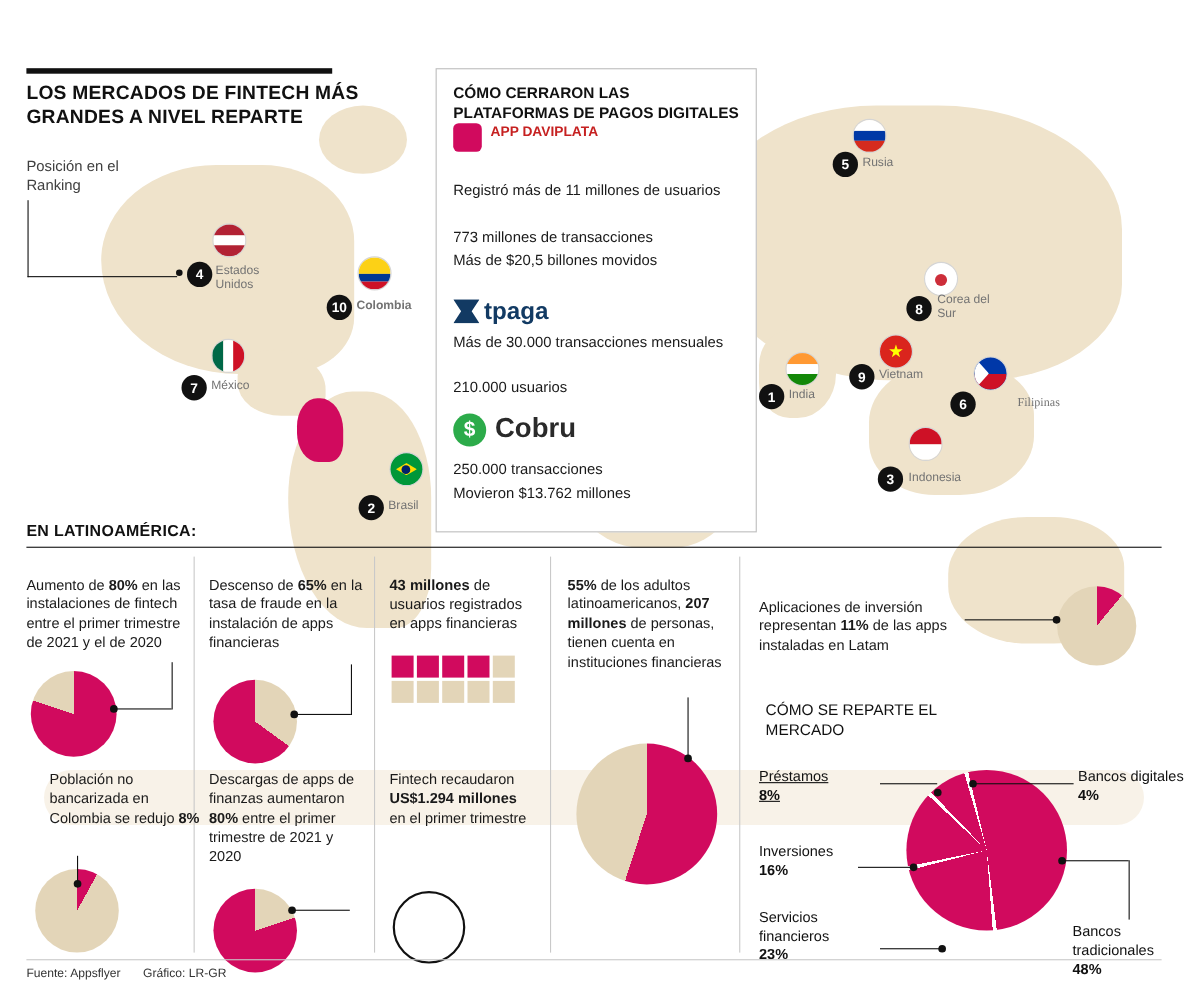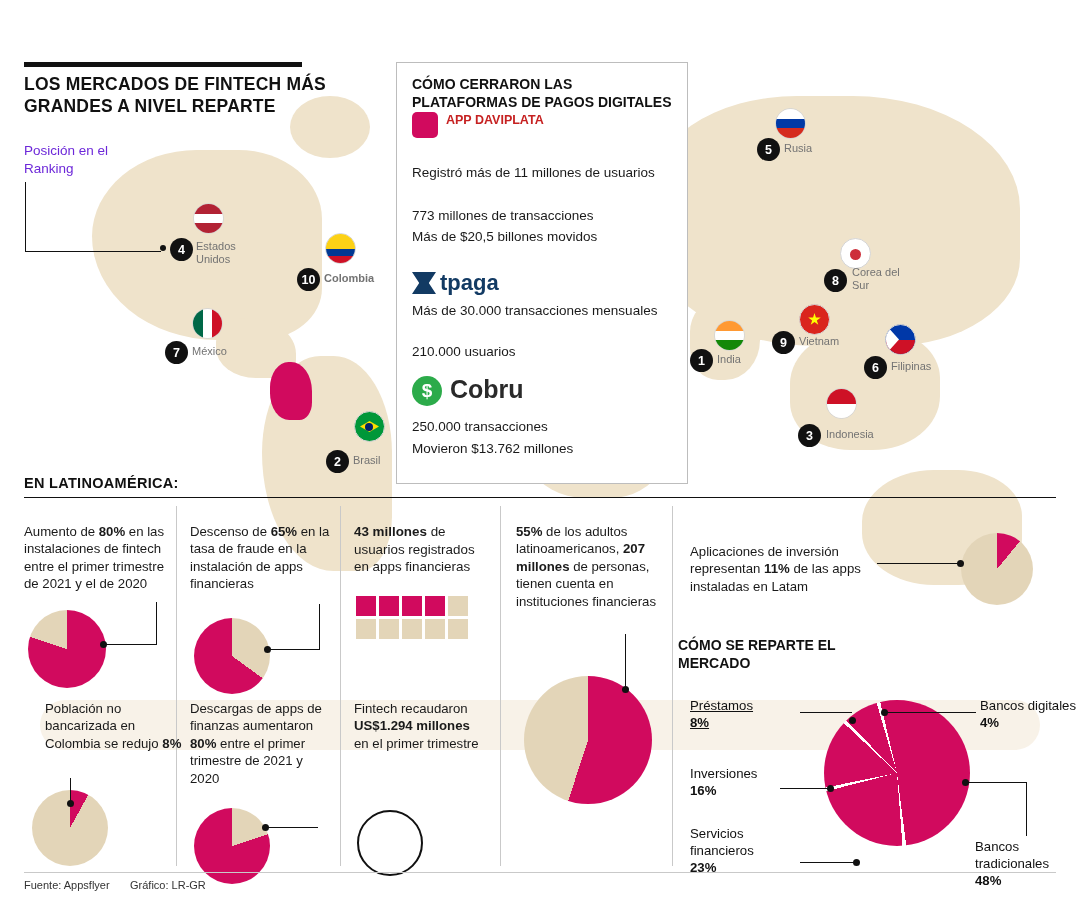--- a/index.html
+++ b/index.html
@@ -11,21 +11,21 @@
   }
   .map{
     position:absolute;left:0;top:0;width:1080px;height:900px;
     background:#ffffff;
   }
   .landmass{position:absolute;background:#efe3cb;border-radius:40% 30% 45% 35%;}
   
   #title-rule{position:absolute;left:24px;top:62px;width:278px;height:5px;background:#111;}
   #page-title{position:absolute;left:24px;top:74px;width:330px;font-size:17.5px;font-weight:bold;line-height:1.25;letter-spacing:.2px;color:#111;}
   
-  #rank-note{position:absolute;left:24px;top:142px;width:130px;font-size:13.5px;line-height:1.3;color:#6d28d9;}
+  #rank-note{position:absolute;left:24px;top:142px;width:130px;font-size:13.5px;line-height:1.3;color:#404040;}
   #rank-leader{position:absolute;left:25px;top:182px;width:1px;height:70px;background:#111;}
   #rank-leader2{position:absolute;left:25px;top:251px;width:136px;height:1px;background:#111;}
   
   #panel{
     position:absolute;left:396px;top:62px;width:290px;height:420px;
     background:#ffffff;border:1px solid #bdbdbd;
   }
   #panel-title{position:absolute;left:412px;top:76px;width:262px;font-size:14px;font-weight:bold;line-height:1.28;color:#111;}
   .pl-line{position:absolute;font-size:13.5px;line-height:1.3;color:#1a1a1a;}
   
@@ -53,21 +53,21 @@
   
   .pie{position:absolute;border-radius:50%;}
   .leader{position:absolute;background:#111;}
   .ldot{position:absolute;width:7px;height:7px;border-radius:50%;background:#111;}
   
   .sq{position:absolute;width:20px;height:20px;}
   
   #dollar-circle{position:absolute;left:357px;top:810px;width:62px;height:62px;border-radius:50%;border:2.5px solid #111;}
   #dollar-sign{position:absolute;left:357px;top:810px;width:62px;height:62px;display:flex;align-items:center;justify-content:center;font-size:34px;font-weight:bold;color:#111;}
   
-  #share-title{position:absolute;left:678px;top:636px;width:200px;font-size:14px;font-weight:bold;line-height:1.3;color:#111;}
+  #share-title{position:absolute;left:696px;top:636px;width:200px;font-size:14px;font-weight:normal;line-height:1.3;color:#111;}
   .share-lbl{position:absolute;font-size:13.2px;line-height:1.3;color:#111;}
   .share-lbl b{font-weight:bold;}
   
   #footer-rule{position:absolute;left:24px;top:872px;width:1032px;height:1px;background:#c9c9c9;}
   #source{position:absolute;left:24px;top:879px;font-size:11px;color:#333;}
   #credit{position:absolute;left:130px;top:879px;font-size:11px;color:#333;}
 </style>
 </head>
 <body>
 
@@ -176,21 +176,21 @@
   <div style="position:absolute;left:8px;top:8px;width:13px;height:13px;background:#ff0;clip-path:polygon(50% 0,61% 35%,98% 35%,68% 57%,79% 91%,50% 70%,21% 91%,32% 57%,2% 35%,39% 35%);"></div>
 </div>
 <div class="pin" style="left:772px;top:331px;">9</div>
 <div class="pin-label" style="left:799px;top:335px;width:70px;">Vietnam</div>
 
 <div class="flag" style="left:885px;top:324px;background:#0038a8;">
   <div style="position:absolute;left:0;bottom:0;width:100%;height:50%;background:#ce1126;"></div>
   <div style="position:absolute;left:0;top:0;width:13px;height:100%;background:#fff;clip-path:polygon(0 0,100% 50%,0 100%);"></div>
 </div>
 <div class="pin" style="left:864px;top:356px;">6</div>
-<div class="pin-label" style="left:891px;top:360px;width:70px;">Filipinas</div>
+<div class="pin-label" style="left:925px;top:360px;width:70px;font-family:Liberation Serif, serif;">Filipinas</div>
 
 <div class="flag h" style="left:826px;top:388px;">
   <div style="background:#ce1126;height:50%;"></div>
     <div style="background:#fff;height:50%;"></div>
 </div>
 <div class="pin" style="left:798px;top:424px;">3</div>
 <div class="pin-label" style="left:826px;top:428px;width:80px;">Indonesia</div>
 
 <div id="band-title">EN LATINOAMÉRICA:</div>
 <div id="band-rule"></div>

